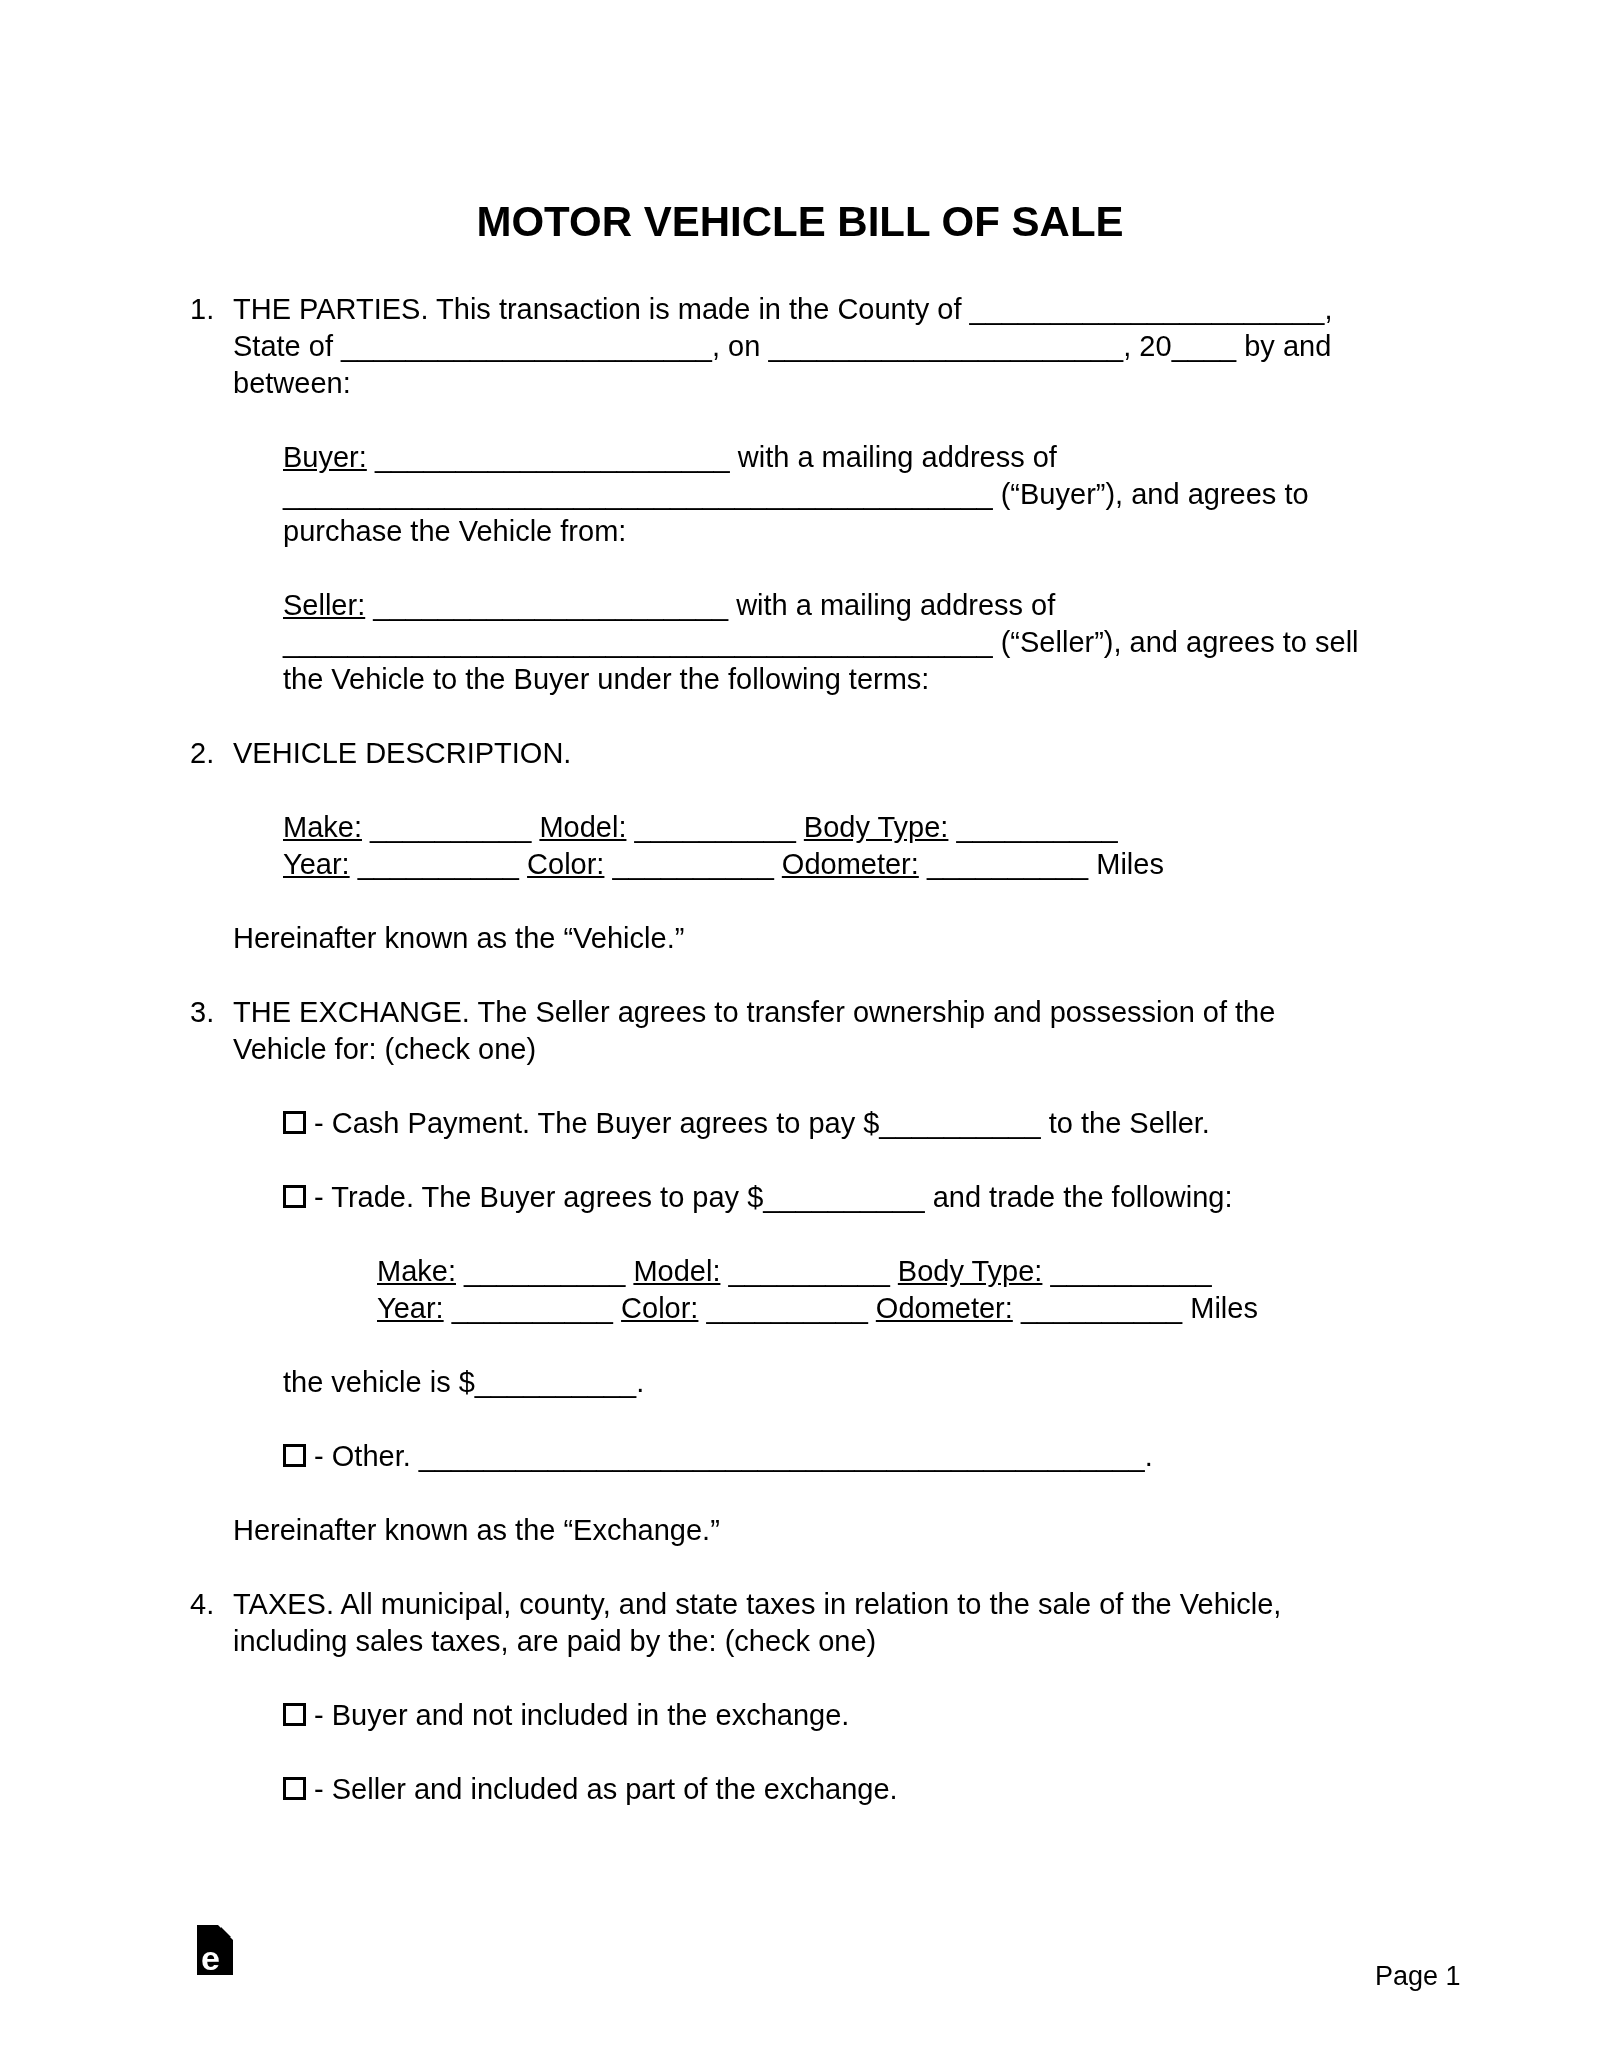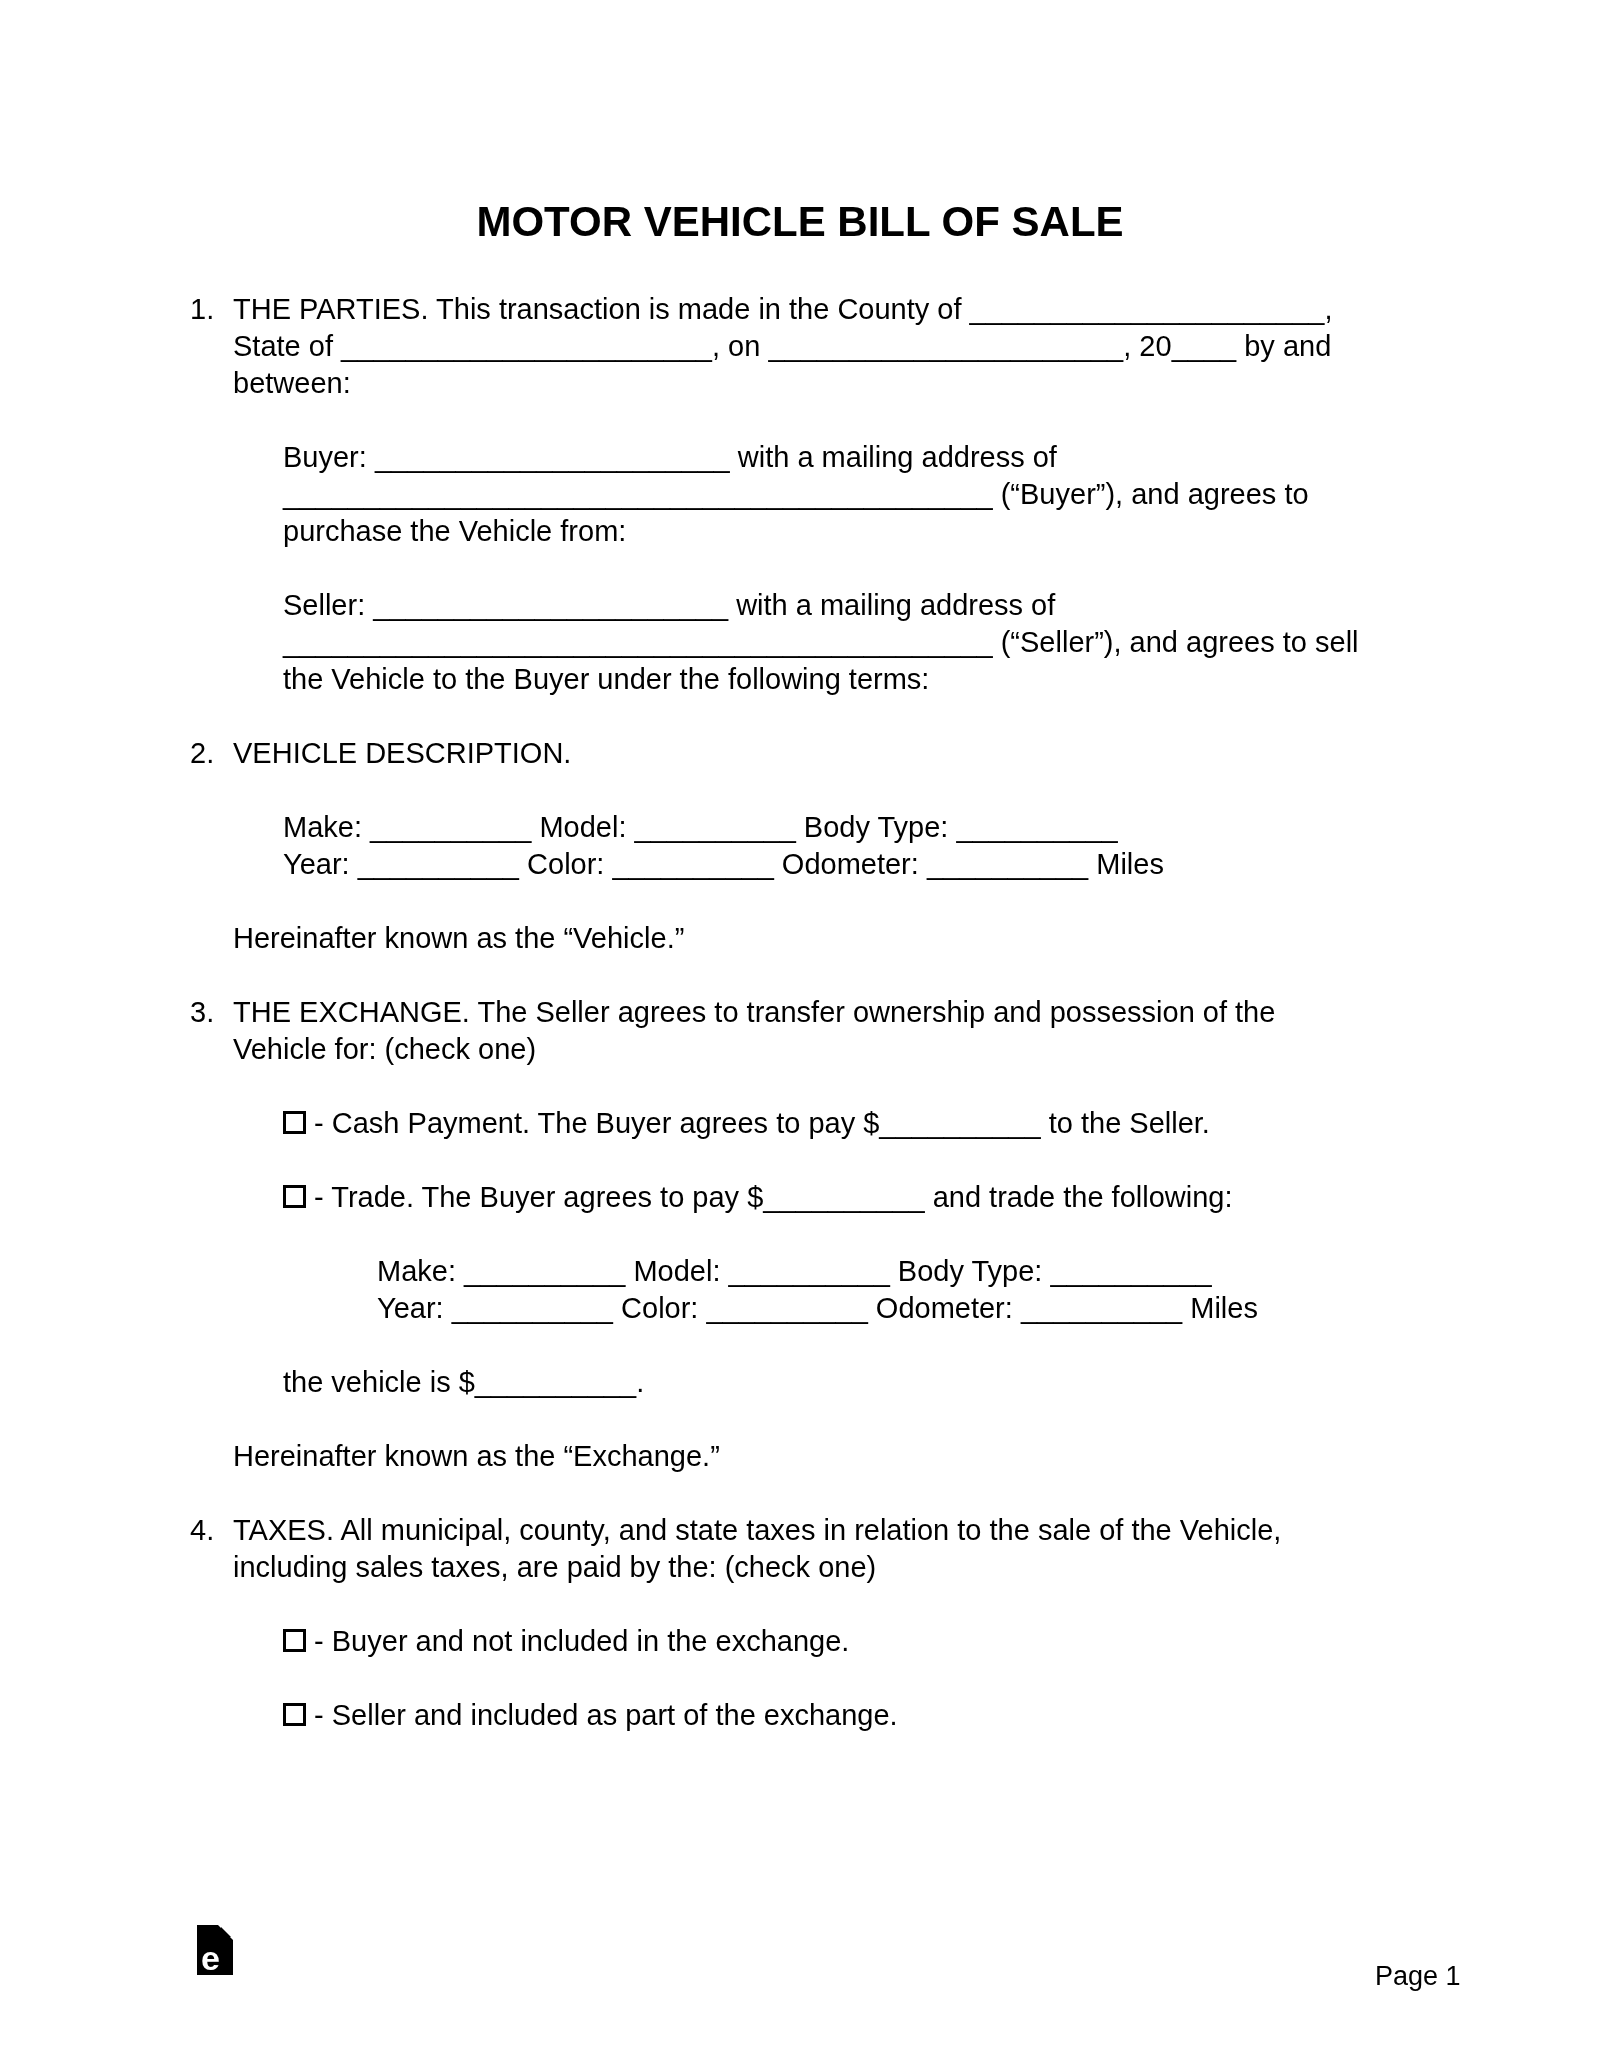--- a/index.html
+++ b/index.html
@@ -16,21 +16,21 @@
     font-size:42px;line-height:48px;font-weight:bold;
     text-align:center;margin:190px 0 0 -43px;
   }
   .para{margin-top:37px;}
   .para.first{margin-top:45px;}
   .line{position:relative;white-space:nowrap;}
   .num{position:absolute;left:-43px;}
   .ind1{margin-left:50px;}
   .ind2{margin-left:144px;}
   .b{font-weight:normal;}
-  .ul{}
+  .ul{text-decoration:underline;}
   .cb{
     display:inline-block;width:17px;height:17px;
     border:3px solid #000;vertical-align:-1px;
     background:#fff;
   }
   .logo{position:absolute;left:197px;top:1925px;width:36px;height:50px;}
   .logo .sheet{position:absolute;inset:0;background:#000;}
   .logo .cut{position:absolute;top:0;right:0;width:15px;height:15px;background:#fff;
     clip-path:polygon(0 0,100% 0,100% 100%);}
   .logo .flap{position:absolute;top:2px;right:2px;width:10px;height:10px;background:#000;
@@ -90,20 +90,23 @@
 
   <div class="para ind2">
     <div class="line"><span class="ul">Make:</span><span> __________ </span><span class="ul">Model:</span><span> __________ </span><span class="ul">Body Type:</span><span> __________</span></div>
     <div class="line"><span class="ul">Year:</span><span> __________ </span><span class="ul">Color:</span><span> __________ </span><span class="ul">Odometer:</span><span> __________ </span><span>Miles</span></div>
   </div>
 
   <div class="para ind1">
     <div class="line"><span>the vehicle is $</span><span>__________</span><span>.</span></div>
   </div>
 
+  <div class="para ind1">
+    <div class="line"><span class="cb"></span><span> - </span><span class="b">Other</span><span>. </span><span>_____________________________________________</span><span>.</span></div>
+  </div>
 
   <div class="para">
     <div class="line"><span>Hereinafter known as the “Exchange.”</span></div>
   </div>
 
   <div class="para">
     <div class="line"><span class="num">4.</span><span class="b">TAXES</span><span>. All municipal, county, and state taxes in relation to the sale of the Vehicle,</span></div>
     <div class="line"><span>including sales taxes, are paid by the: (check one)</span></div>
   </div>
 

